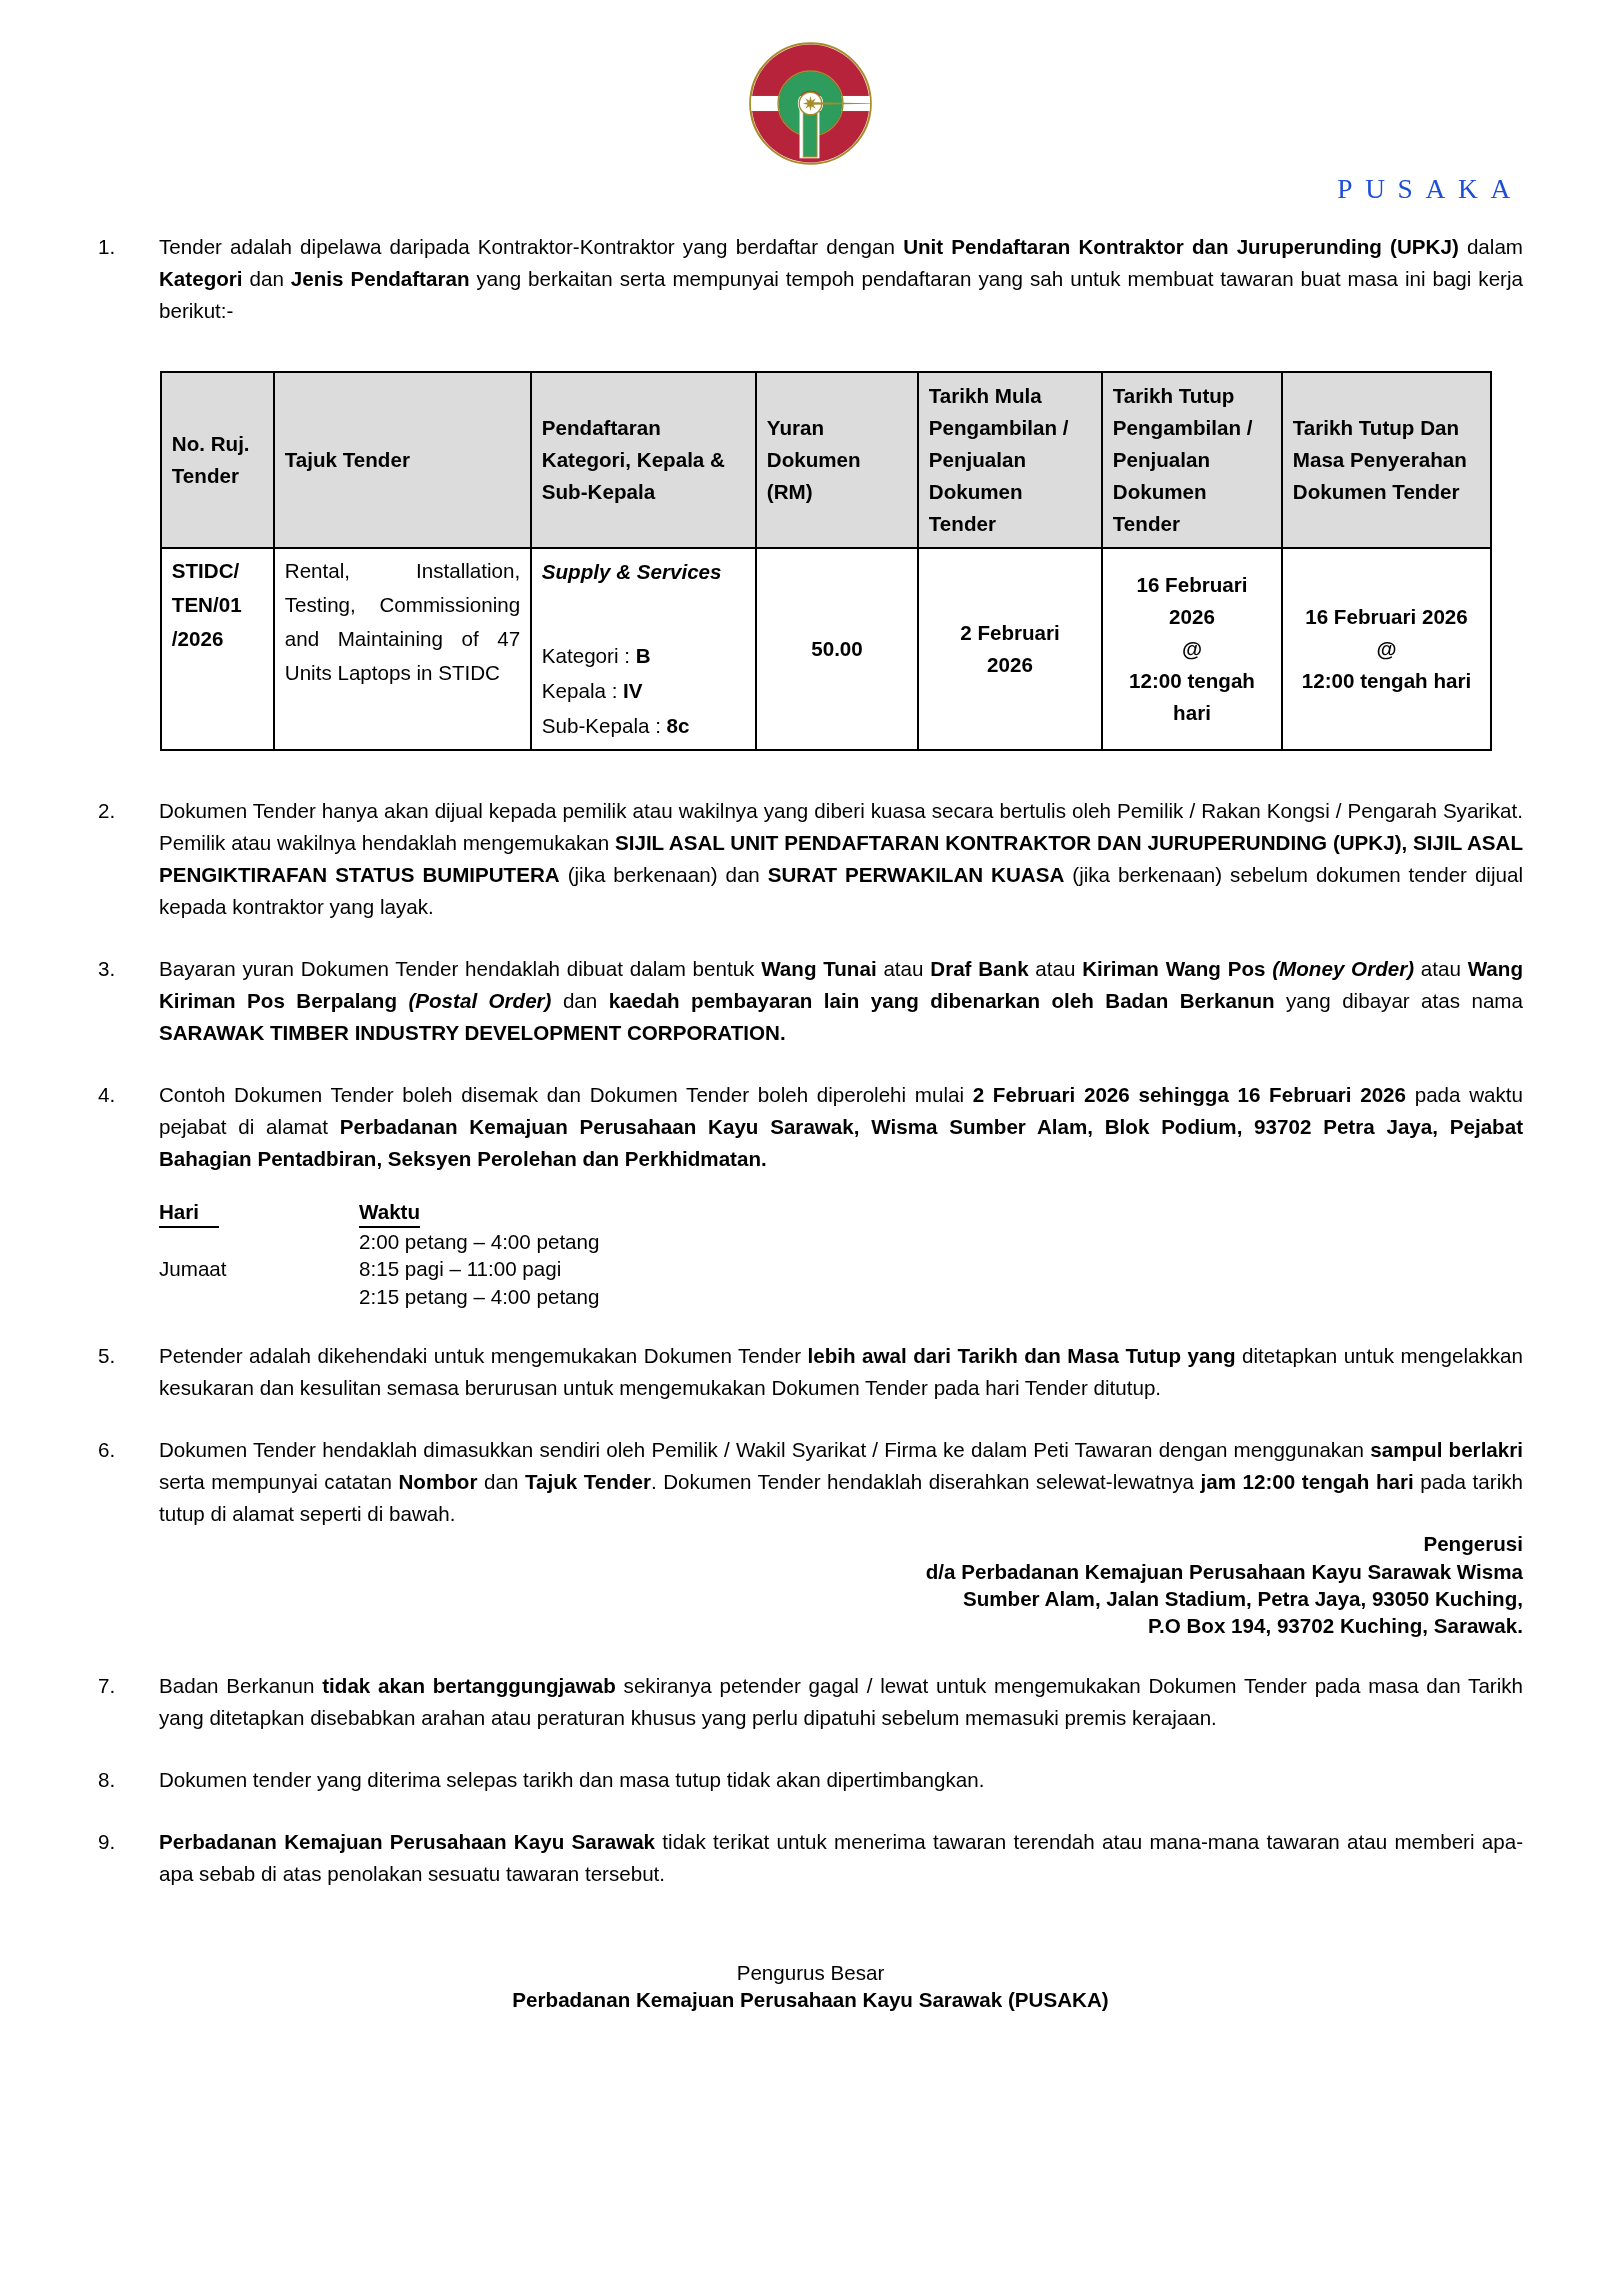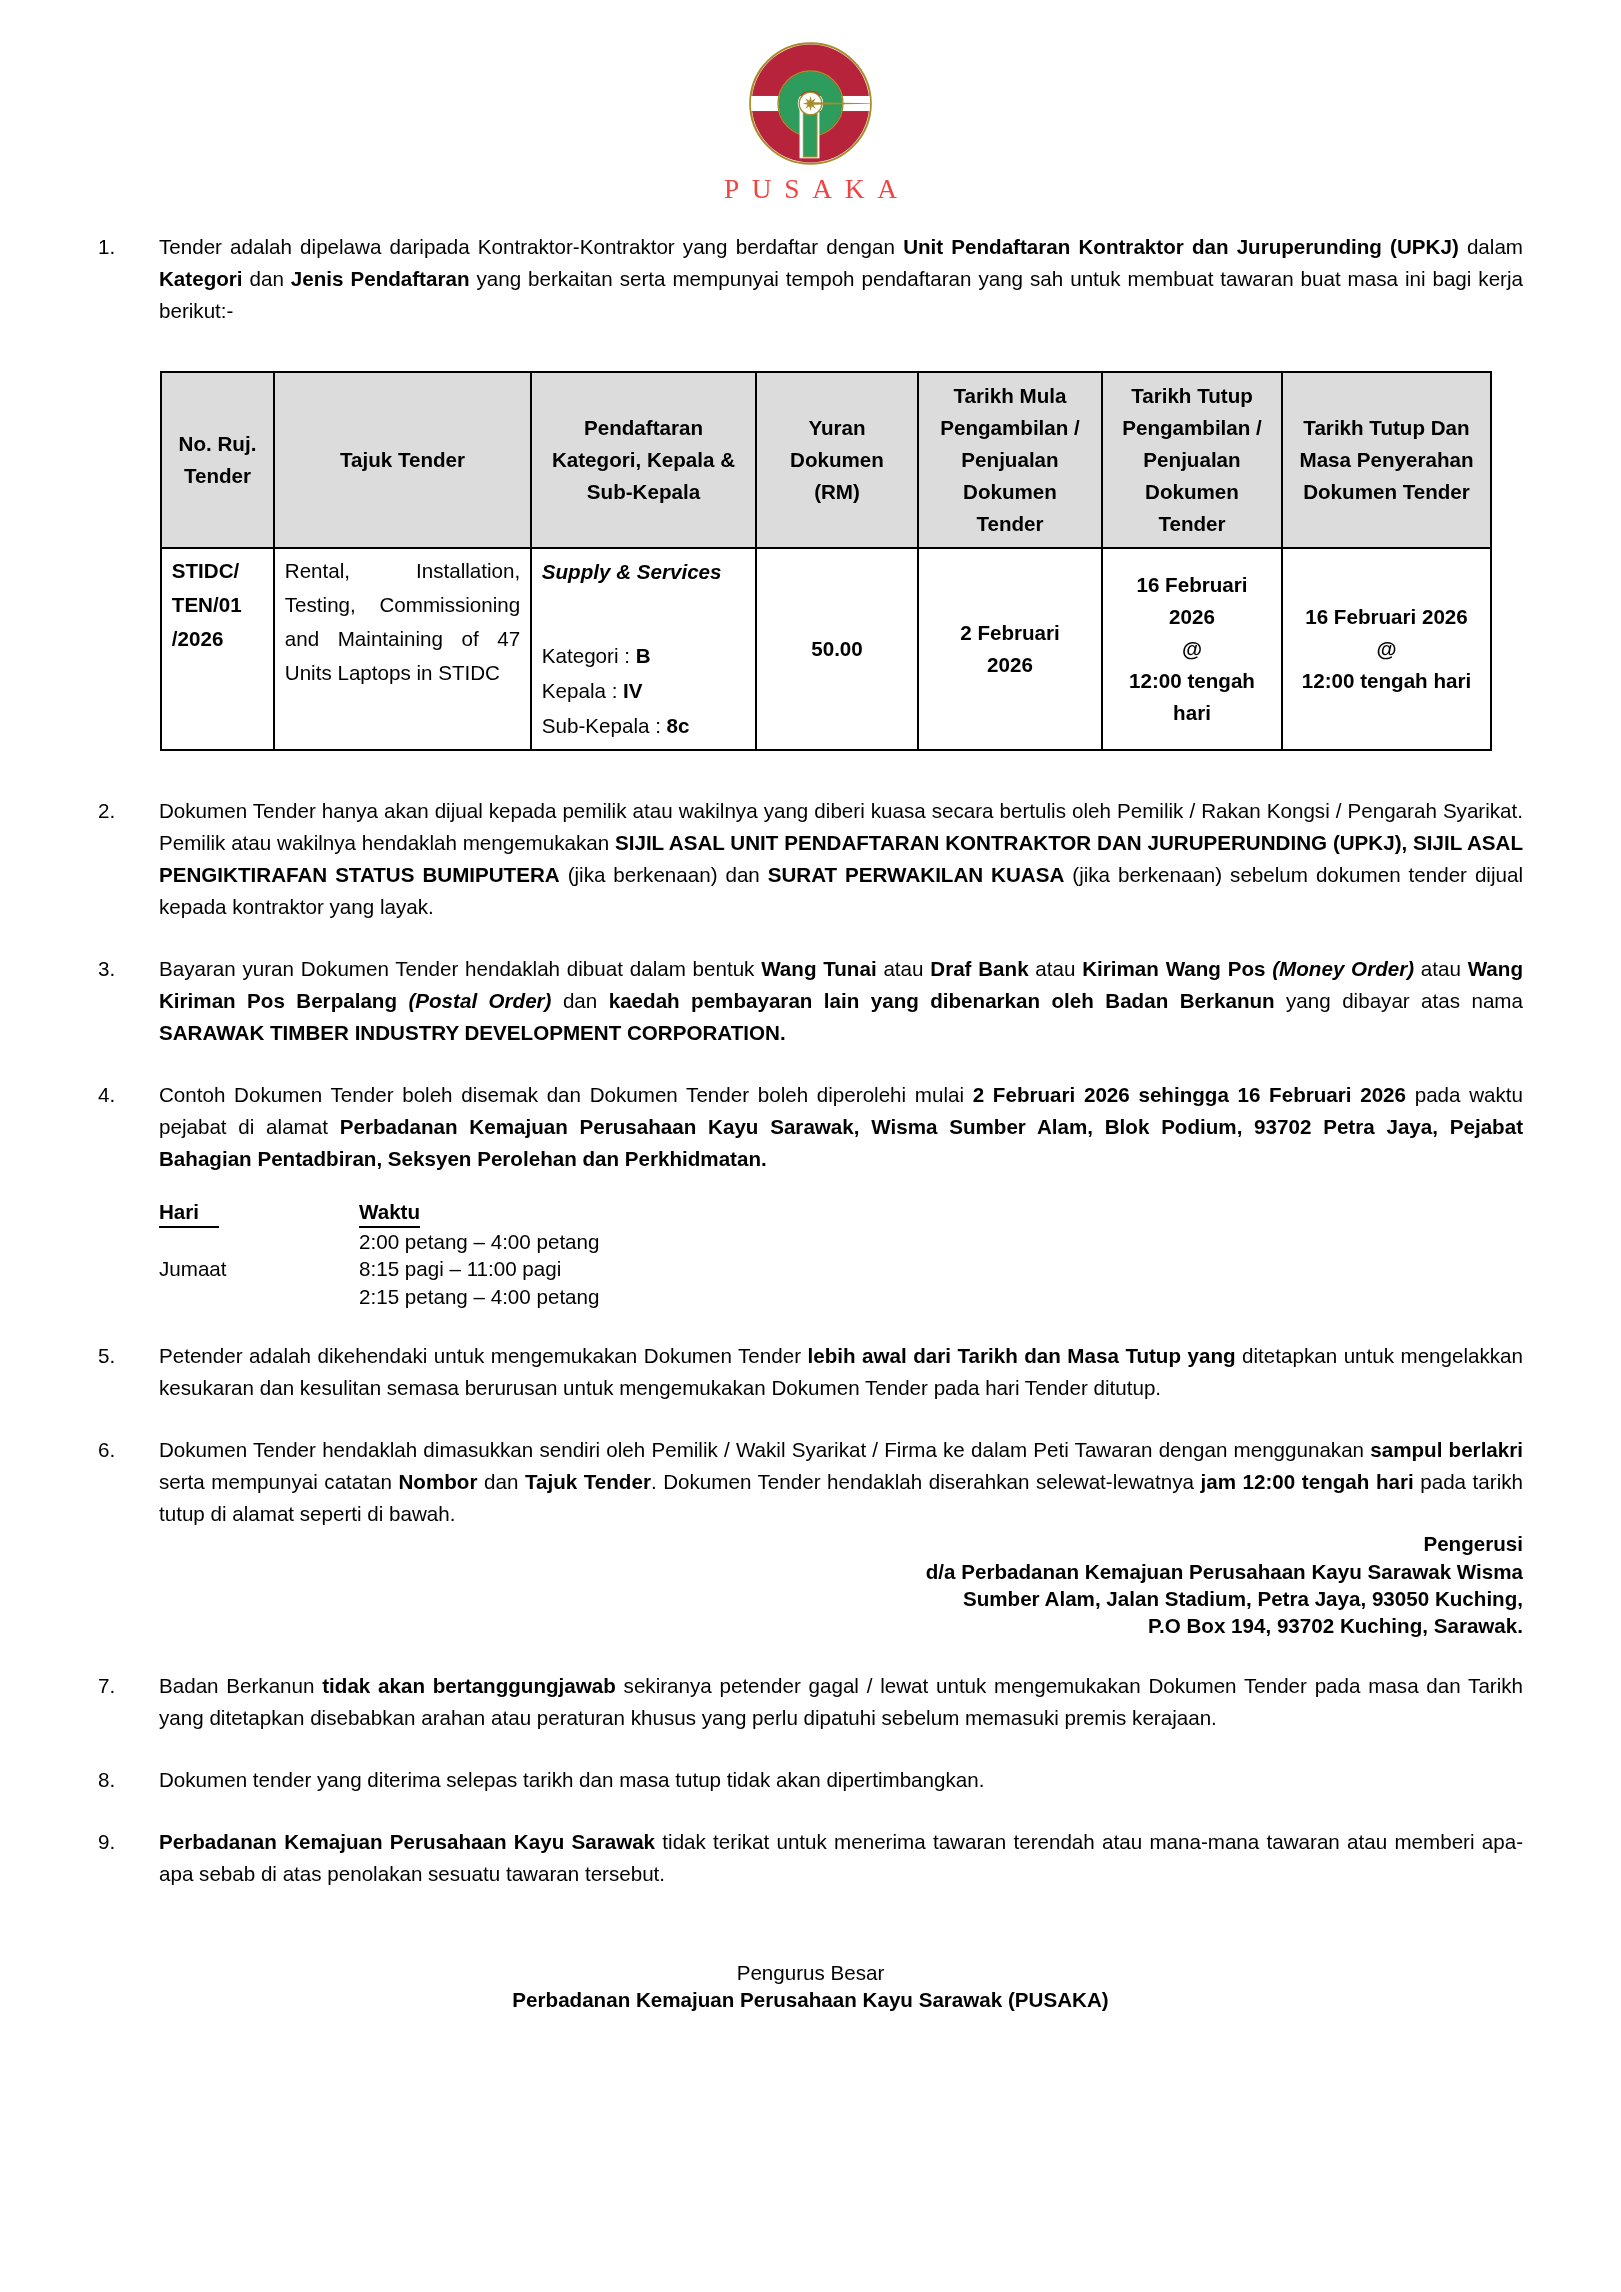--- a/index.html
+++ b/index.html
@@ -18,24 +18,25 @@
   }
   .b { font-weight: bold; }
   .i { font-style: italic; }
 
   
   .masthead { text-align: center; }
   .logo-svg { display: block; margin: 0 auto; width: 149px; height: 137px; }
   .brand {
     font-family: "Liberation Serif", "DejaVu Serif", serif;
     font-size: 27.4px;
-    color: #ef4444;
+    color: #1d4ed8;
     letter-spacing: 12.7px;
     text-indent: 12.7px;
     margin-top: 2px;
+    text-align: right;
   }
   .doc-title { font-weight: bold; font-size: 20.6px; margin-top: 13.7px; }
 
   
   .para {
     position: relative;
     padding-left: 61px;
     text-align: justify;
     line-height: 32px;
     margin-top: 30px;
@@ -54,21 +55,21 @@
   table.tender th, table.tender td {
     border: 2px solid #000;
     padding: 5.9px 9.8px;
     box-sizing: border-box;
   }
   table.tender thead tr { height: 176px; }
   table.tender tbody tr { height: 152px; }
   table.tender th {
     background: #DCDCDC;
     font-weight: bold;
-    text-align: center;
+    text-align: left;
     vertical-align: middle;
     white-space: pre-line;
     line-height: 32px;
   }
   td.c-ref {
     font-weight: bold;
     vertical-align: top;
     text-align: left;
     white-space: pre-line;
     line-height: 34px;

